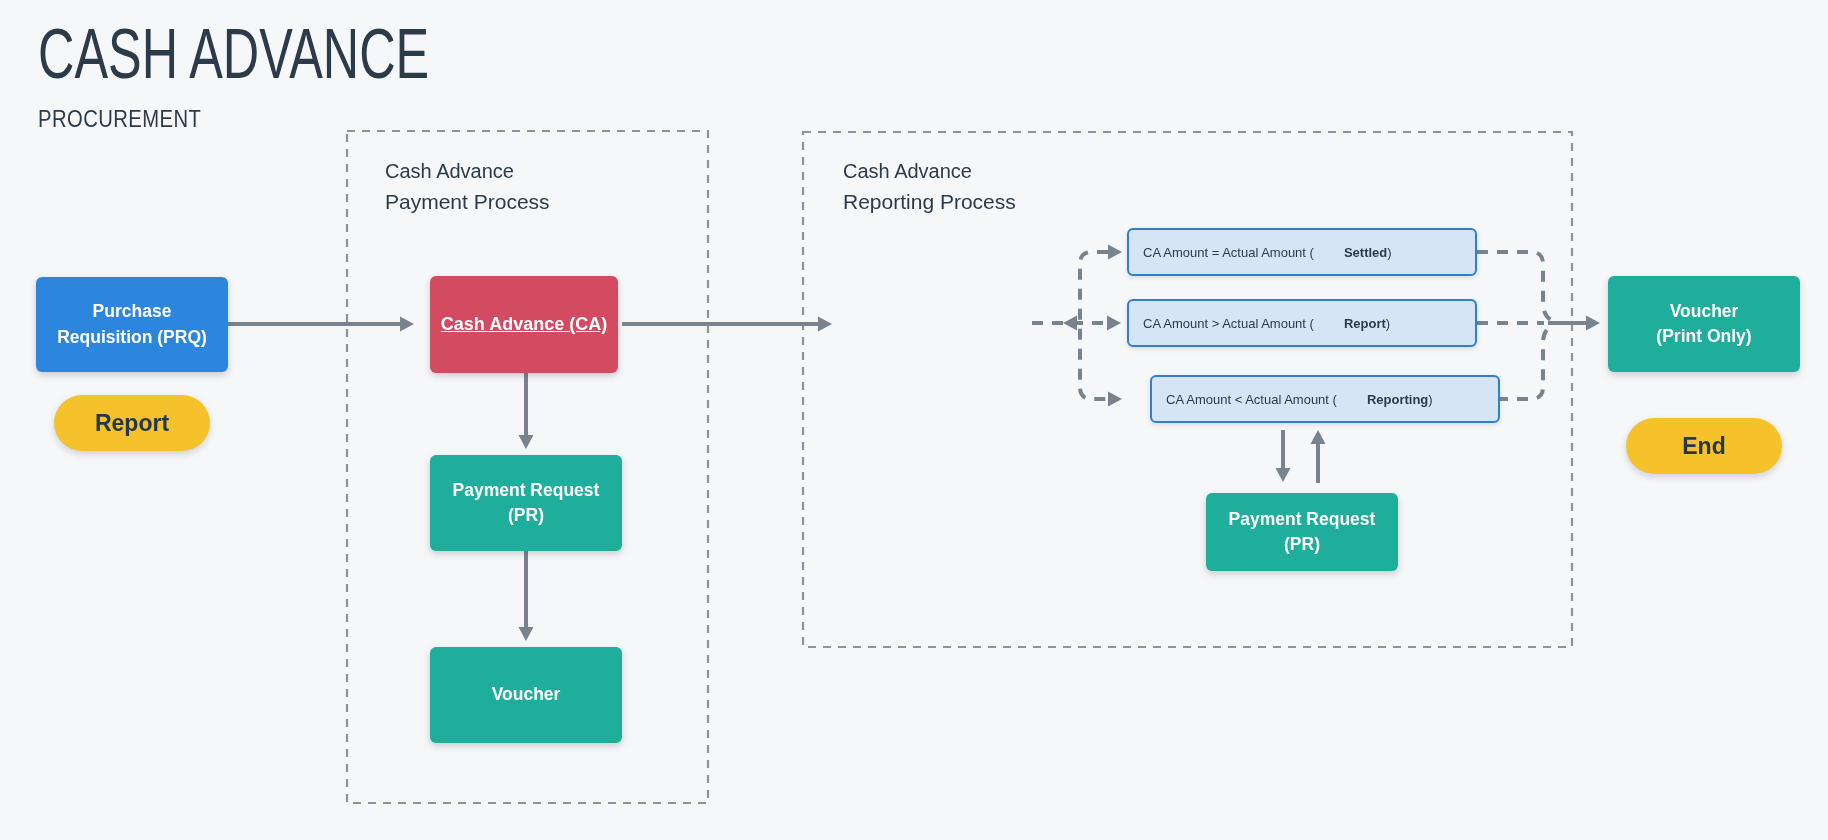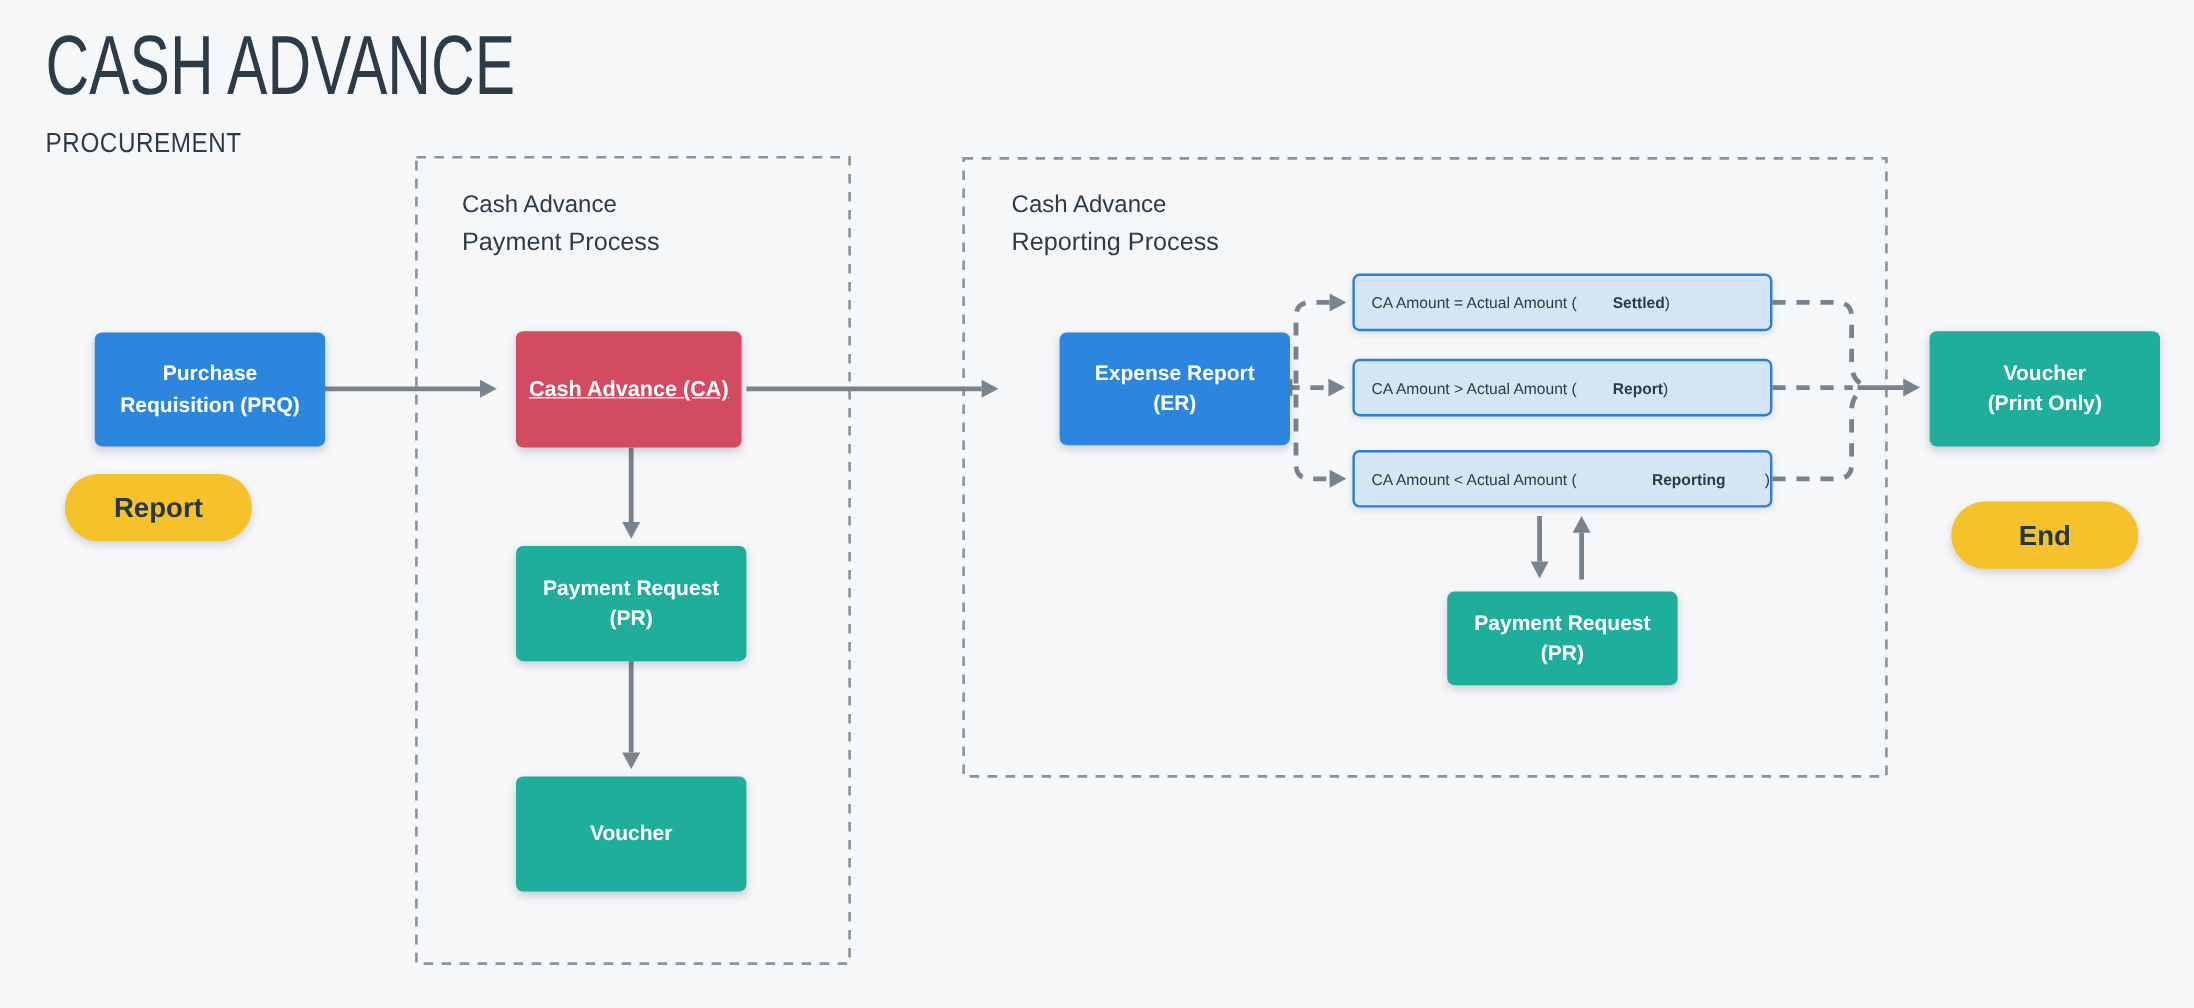--- a/index.html
+++ b/index.html
@@ -43,21 +43,21 @@
 
   
   .node {
     position:absolute; z-index:2;
     display:flex; align-items:center; justify-content:center;
     text-align:center; color:#ffffff;
     font-size:17.5px; font-weight:700; line-height:1.45;
     border-radius:6px; white-space:pre-line;
     box-shadow:0 3px 7px rgba(44,59,74,0.22);
   }
-  .node.blue { background: var(--blue, #2d86dd); margin-left: 43px; }
+  .node.blue { background: var(--blue, #2d86dd); }
   .node.red  { background: var(--red, #d34b60); }
   .node.teal { background: var(--teal, #20ae9c); }
 
   .pill {
     position:absolute; z-index:2;
     display:flex; align-items:center; justify-content:center;
     background: var(--yellow, #f6c22b);
     color: var(--pill-text, #263746);
     font-size:23px; font-weight:700;
     border-radius:28px;
@@ -139,30 +139,28 @@
 
   <div class="pill" style="left:54px; top:395px; width:156px; height:56px;">Report</div>
 
   <div class="node red" style="left:430px; top:276px; width:188px; height:97px; font-size:18px;text-decoration:underline;">Cash Advance (CA)</div>
 
   <div class="node teal" style="left:430px; top:455px; width:192px; height:96px;">Payment Request
 (PR)</div>
 
   <div class="node teal" style="left:430px; top:647px; width:192px; height:96px;">Voucher</div>
 
-  <div class="node blue" style="left:840px; top:277px; width:192px; height:94px;">Expense Report
-(ER)</div>
 
   <div class="cond" style="left:1127px; top:228px;">
     <span>CA Amount = Actual Amount (</span><b>Settled</b><span>)</span>
   </div>
   <div class="cond" style="left:1127px; top:299px;">
     <span>CA Amount &gt; Actual Amount (</span><b>Report</b><span>)</span>
   </div>
-  <div class="cond" style="left:1127px; top:375px;justify-content:space-between;">
+  <div class="cond" style="left:1150px; top:375px;">
     <span>CA Amount &lt; Actual Amount (</span><b>Reporting</b><span>)</span>
   </div>
 
   <div class="node teal" style="left:1206px; top:493px; width:192px; height:78px;">Payment Request
 (PR)</div>
 
   <div class="node teal" style="left:1608px; top:276px; width:192px; height:96px;">Voucher
 (Print Only)</div>
 
   <div class="pill" style="left:1626px; top:406px; width:156px; height:56px;margin-top:12px;">End</div>

